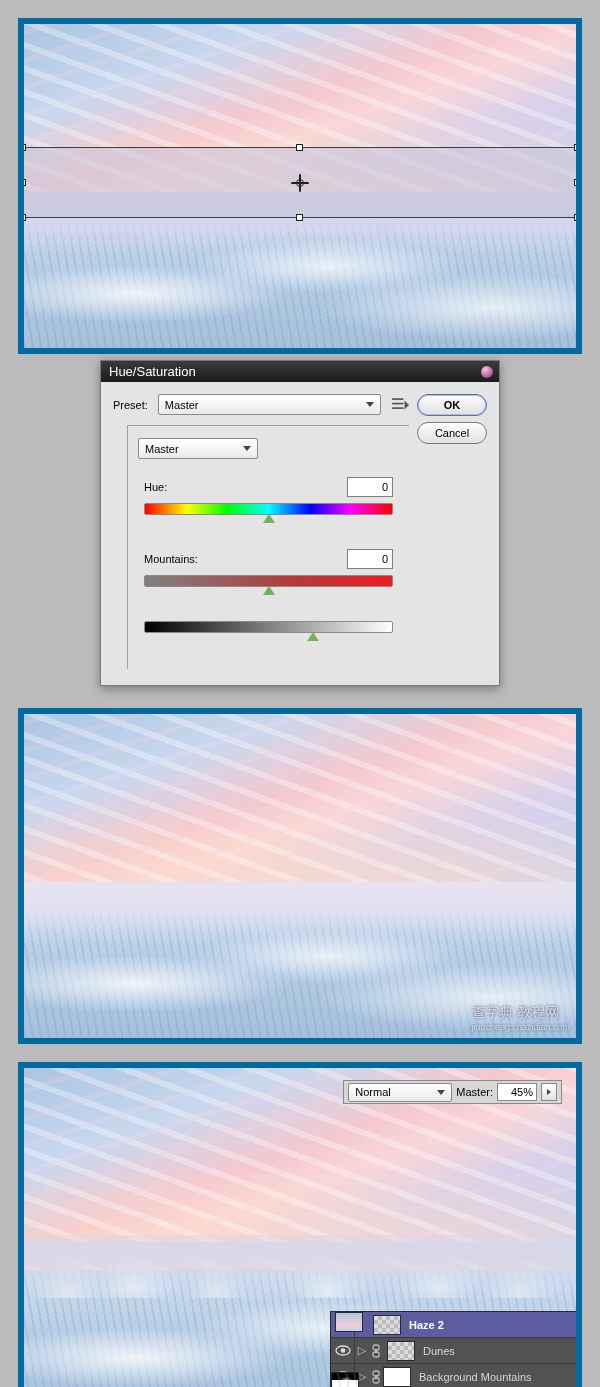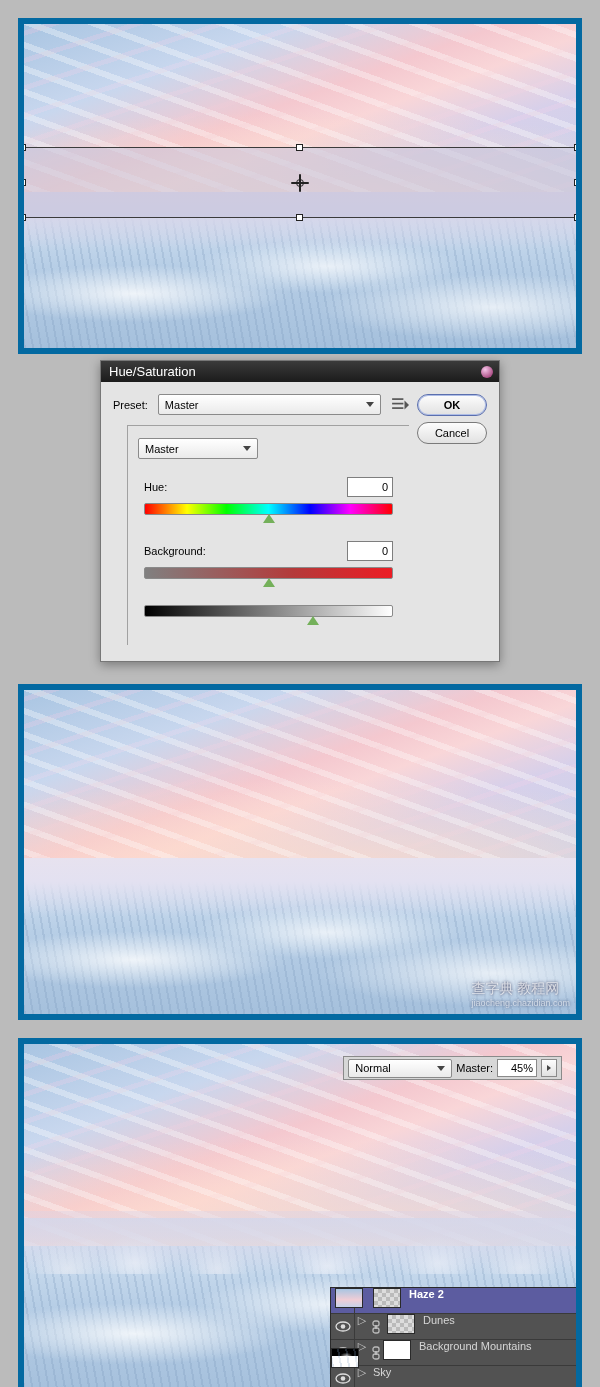--- a/index.html
+++ b/index.html
@@ -125,21 +125,21 @@
     border-radius: 2px;
   }
   .dropdown .caret { border-top: 5px solid #444; border-left:4px solid transparent; border-right:4px solid transparent; }
   .preset-menu { width: 18px; height: 18px; display:flex; align-items:center; justify-content:center; }
   .preset-menu svg { display:block; }
   .inner-box {
     border-top:1px solid #a1a1a1; border-left:1px solid #a1a1a1;
     margin-left: 14px; padding: 12px 10px 2px 10px;
   }
   .master-dd { width: 120px; margin-bottom: 18px; }
-  .ctrl-row { margin-bottom: 26px; padding: 0 6px; }
+  .ctrl-row { margin-bottom: 34px; padding: 0 6px; }
   .ctrl-head { display:flex; justify-content:space-between; align-items:center; margin-bottom: 6px;}
   .num-input {
     width: 46px; height: 20px; border:1px solid #7e7e7e; background:#fff;
     text-align:right; padding: 2px 4px; font-size:11px; font-family: inherit;
   }
   .num-input.highlight {
     background:#3848a4; color:#fff; border:1px solid #24327a;
   }
   .track {
     position:relative; height: 12px; border:1px solid #8a8a8a; border-radius:2px;
@@ -188,21 +188,21 @@
   .opacity-bar .arrow-btn span {
     border-left:4px solid #444; border-top:3px solid transparent; border-bottom:3px solid transparent;
   }
 
   .layers {
     position:absolute; right:0; bottom:0; width:246px;
     background: #525252; color:#d6d6d6; font-size:11px;
     border-top:1px solid #2a2a2a; border-left:1px solid #2a2a2a;
   }
   .layer-row {
-    display:flex; height:26px;
+    display:flex; align-items:center; height:26px;
     border-bottom:1px solid #3a3a3a; padding-right:6px;
   }
   .layer-row.selected { background:#5c5ca0; color:#fff; }
   .eye {
     width:24px; height:100%; display:flex; align-items:center; justify-content:center;
     border-right:1px solid #3a3a3a;
   }
   .eye svg { width:16px; height:11px; }
   .twisty {
     width:14px; text-align:center; color:#ccc;
@@ -296,21 +296,21 @@
               <span>Hue:</span>
               <input class="num-input" value="0" style="">
             </div>
             <div class="track hue">
               <div class="thumb"></div>
             </div>
           </div>
 
           <div class="ctrl-row">
             <div class="ctrl-head">
-              <span>Background:</span>
+              <span>Mountains:</span>
               <input class="num-input" value="0" style="">
             </div>
             <div class="track sat">
               <div class="thumb"></div>
             </div>
           </div>
 
           <div class="ctrl-row">
             <div class="track light">
               <div class="thumb" style="left:68%;"></div>

